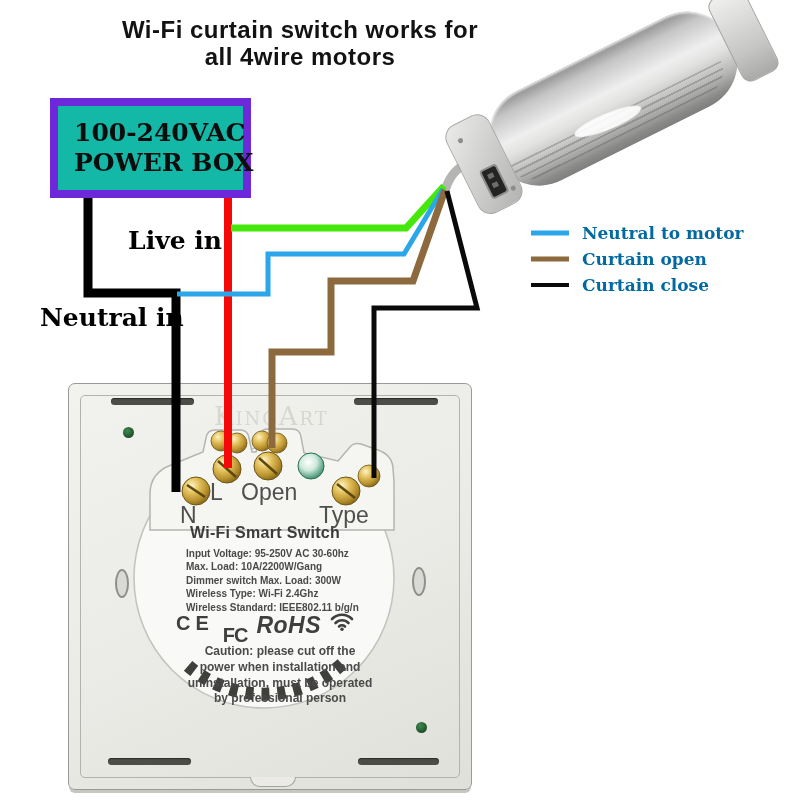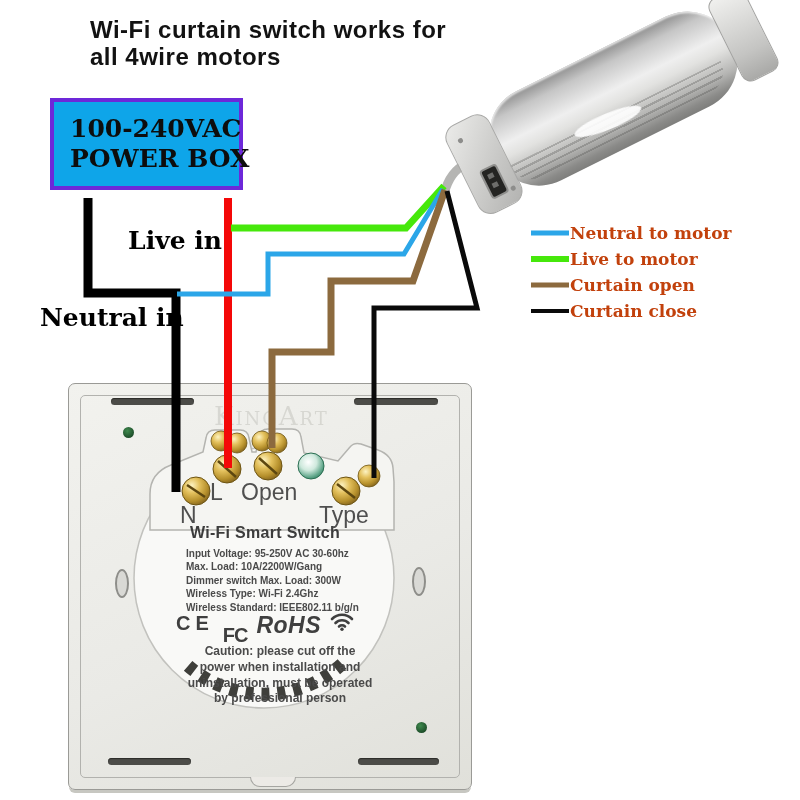--- a/index.html
+++ b/index.html
@@ -1,38 +1,38 @@
 <!DOCTYPE html>
 <html><head>
 <meta charset="utf-8">
 <style>
   html,body{margin:0;padding:0;background:#fff;}
   .canvas{position:relative;width:800px;height:800px;background:#ffffff;overflow:hidden;
           font-family:"Liberation Sans",sans-serif;}
 
   
-  .title{position:absolute;left:90px;top:16px;width:420px;text-align:left;
+  .title{position:absolute;left:90px;top:16px;width:420px;text-align:center;
          font-weight:bold;font-size:24px;line-height:27px;color:#121212;letter-spacing:.5px;}
 
   
-  .power-box{position:absolute;left:50px;top:98px;width:185px;height:84px;background:#0ea5e9;
-             border:4px solid #6d28d9;display:flex;align-items:center;}
+  .power-box{position:absolute;left:50px;top:98px;width:185px;height:84px;background:#14b8a6;
+             border:8px solid #6d28d9;display:flex;align-items:center;}
   .power-box-text{font-family:"DejaVu Serif",serif;font-weight:bold;font-size:25px;line-height:30px;
                   color:#0d0d0d;padding-left:16px;white-space:nowrap;}
 
   .diagram-label{position:absolute;font-family:"DejaVu Serif",serif;font-weight:bold;
                  font-size:25px;color:#000000;white-space:nowrap;}
   .live-in{left:120px;top:226px;width:102px;text-align:right;}
   .neutral-in{left:40px;top:303px;}
 
   
   .legend{position:absolute;left:530px;top:220px;z-index:5;}
   .legend-row{display:flex;align-items:center;height:26px;}
-  .legend-label{margin-left:0;font-family:"DejaVu Serif",serif;font-weight:bold;
-                font-size:17px;color:#c2410c;white-space:nowrap;}
+  .legend-label{margin-left:12px;font-family:"DejaVu Serif",serif;font-weight:bold;
+                font-size:17px;color:#0369a1;white-space:nowrap;}
 
   
   .plate{position:absolute;left:68px;top:383px;width:402px;height:405px;z-index:1;
          background:linear-gradient(155deg,#f2f2ee 0%,#eaeae6 55%,#e0e0da 100%);
          border:1px solid #9a9a96;border-radius:7px;
          box-shadow:0 4px 0 -1px #c7c7c1;}
   .plate-inner-line{position:absolute;left:11px;top:11px;width:378px;height:381px;
                     border:1px solid #b2b2ae;border-radius:5px;}
   .slot{position:absolute;height:7px;background:#4c4c48;border-radius:4px;box-shadow:inset 0 1px 1px #2c2c28;}
   .slot-tl{left:42px;top:14px;width:83px;}
@@ -224,26 +224,20 @@
 
   <div class="legend">
     <div class="legend-row">
       <svg width="40" height="10">
         <line x1="1" y1="5" x2="39" y2="5" stroke-width="5" stroke="#2ba6e8"></line>
         </svg>
       <span class="legend-label">Neutral to motor</span>
     </div>
     <div class="legend-row">
       <svg width="40" height="10">
-        <line x1="1" y1="5" x2="39" y2="5" stroke-width="6" stroke="#46e80b"></line>
-        </svg>
-      <span class="legend-label">Live to motor</span>
-    </div>
-    <div class="legend-row">
-      <svg width="40" height="10">
         <line x1="1" y1="5" x2="39" y2="5" stroke-width="5" stroke="#8c6a3e"></line>
         </svg>
       <span class="legend-label">Curtain open</span>
     </div>
     <div class="legend-row">
       <svg width="40" height="10">
         <line x1="1" y1="5" x2="39" y2="5" stroke-width="4" stroke="#0a0a0a"></line>
         </svg>
       <span class="legend-label">Curtain close</span>
     </div>

